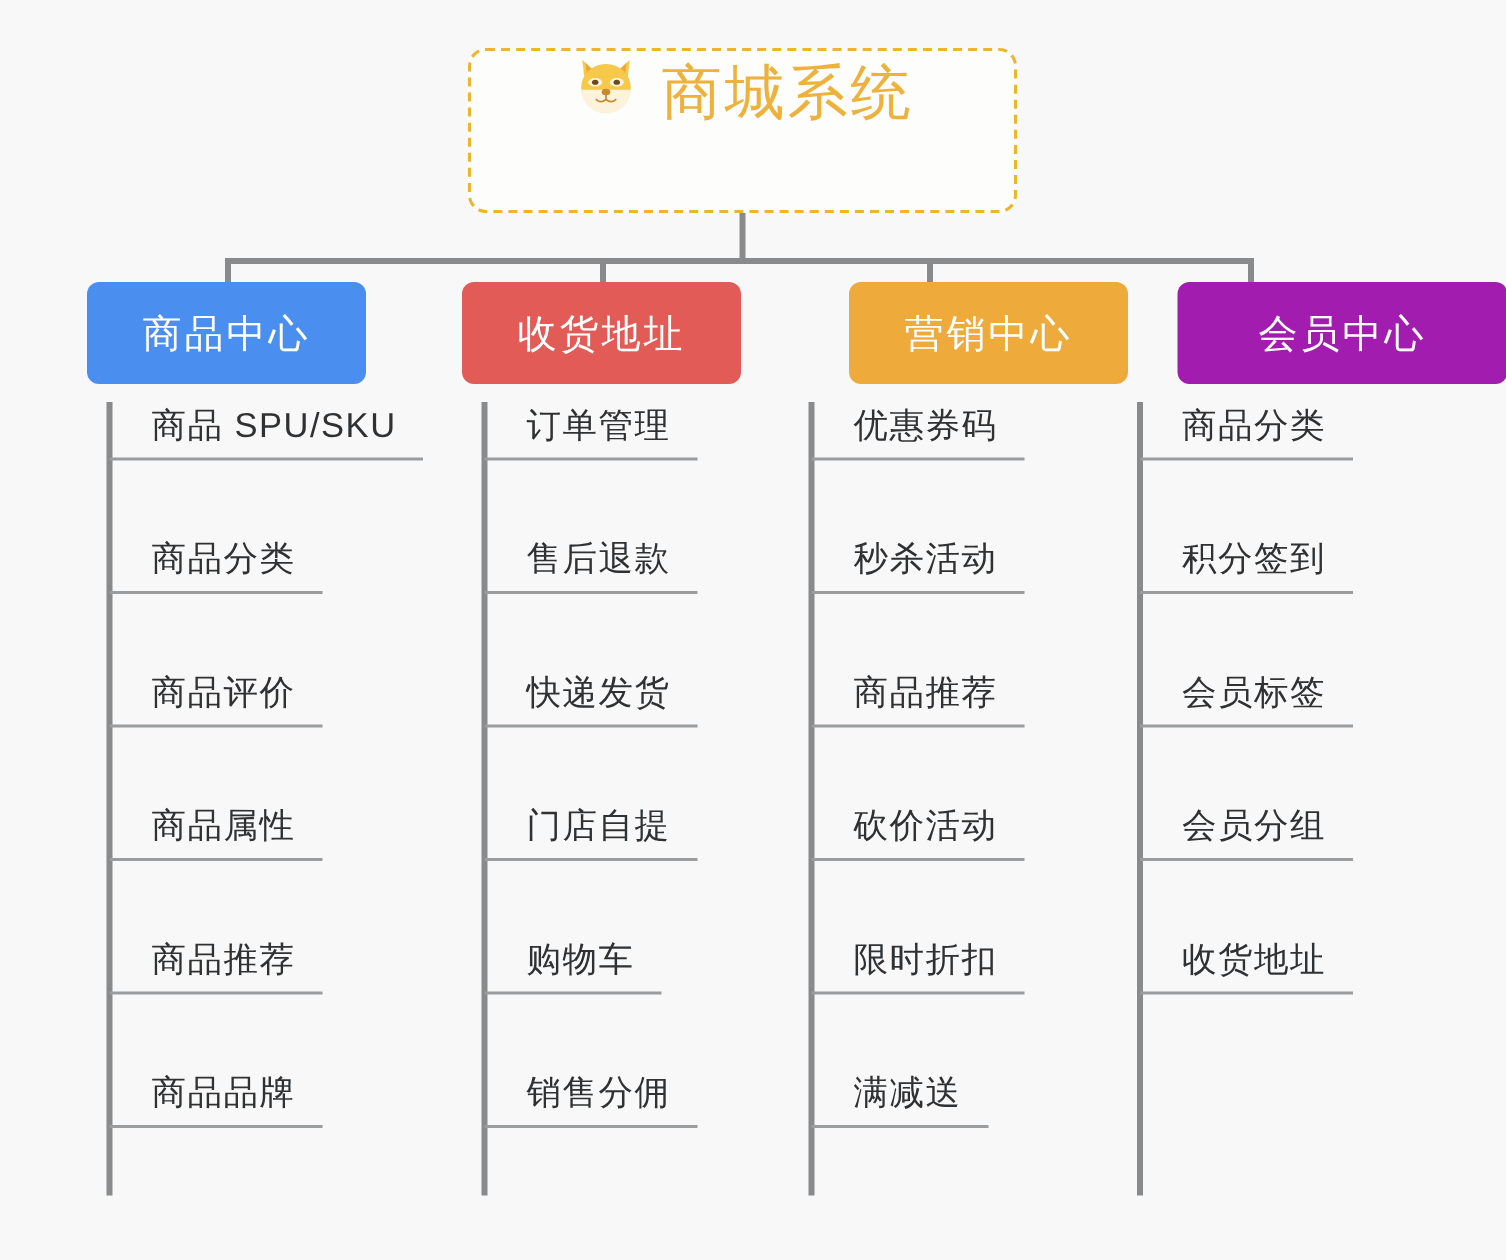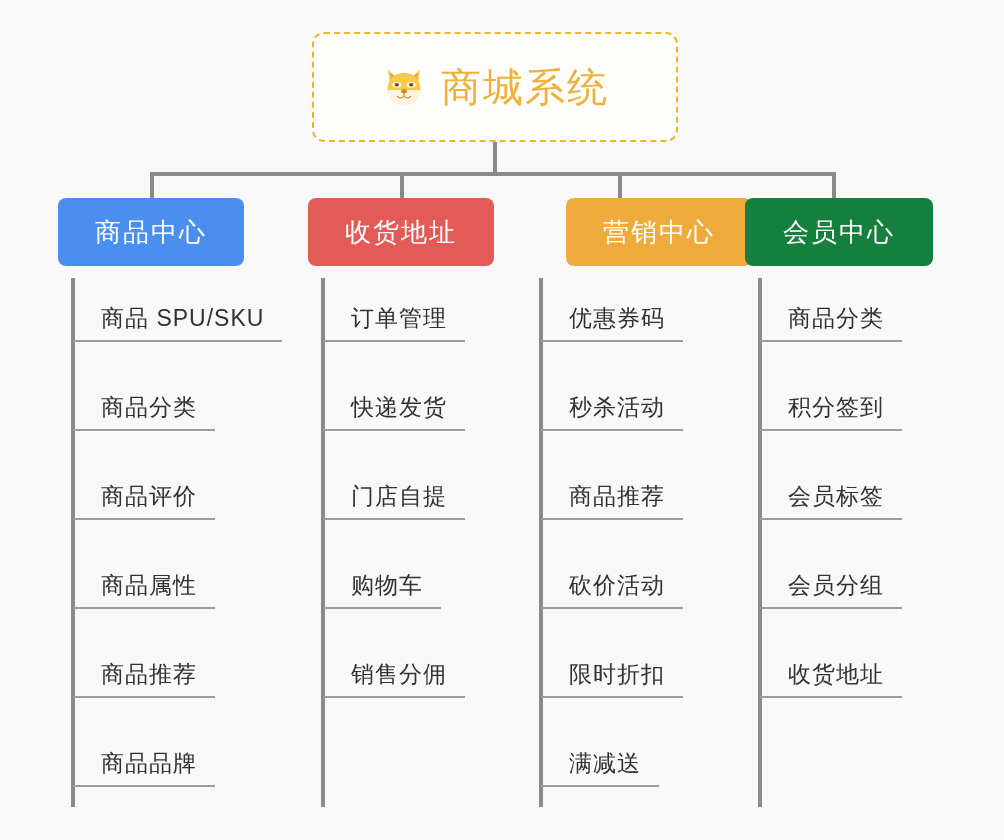--- a/index.html
+++ b/index.html
@@ -27,21 +27,20 @@
     position: absolute;
     left: 312px;
     top: 32px;
     width: 366px;
     height: 110px;
     box-sizing: border-box;
     background: #fdfdfc;
     border: 2px dashed #f0b429;
     border-radius: 12px;
     display: flex;
-    align-items: center;
     justify-content: center;
     gap: 14px;
   }
   .root-emoji {
     font-size: 44px;
     line-height: 1;
     display: block;
   }
   .root-emoji svg { display:block; }
   .root-title {
@@ -55,21 +54,21 @@
   .conn {
     position: absolute;
     background: #888a8c;
   }
   .conn-v { width: 4px; }
   .conn-h { height: 4px; }
 
   
   .column {
     position: absolute;
-    top: 198px;
+    top: 188px;
   }
   .cat-box {
     box-sizing: border-box;
     height: 68px;
     border-radius: 8px;
     display: flex;
     align-items: center;
     justify-content: center;
     color: #ffffff;
     font-size: 26px;
@@ -89,21 +88,21 @@
     top: 12px;
     width: 4px;
     background: #888a8c;
   }
 
   .leaf {
     position: relative;
     height: 89px;
     box-sizing: border-box;
     display: flex;
-    align-items: center;
+    align-items: flex-start;
   }
   .leaf-inner {
     margin-left: 15px;
     display: inline-block;
     border-bottom: 2px solid #9a9c9e;
     padding: 0 18px 6px 28px;
     white-space: nowrap;
   }
   .leaf-label {
     font-size: 23px;
@@ -175,20 +174,23 @@
   <div class="column" style="left:308px; width:230px;">
     <div class="cat-box" style="width: 186px; background: rgb(227, 91, 86);">
       <span>收货地址</span>
     </div>
     <div class="leaf-list">
       <div class="trunk" style="height: 529px; background: rgb(136, 138, 140);"></div>
       <div class="leaf">
           <span class="leaf-inner"><span class="leaf-label">订单管理</span></span>
         </div>
       <div class="leaf">
+          <span class="leaf-inner"><span class="leaf-label">售后退款</span></span>
+        </div>
+      <div class="leaf">
           <span class="leaf-inner"><span class="leaf-label">快递发货</span></span>
         </div>
       <div class="leaf">
           <span class="leaf-inner"><span class="leaf-label">门店自提</span></span>
         </div>
       <div class="leaf">
           <span class="leaf-inner"><span class="leaf-label">购物车</span></span>
         </div>
       <div class="leaf">
           <span class="leaf-inner"><span class="leaf-label">销售分佣</span></span>
@@ -217,21 +219,21 @@
       <div class="leaf">
           <span class="leaf-inner"><span class="leaf-label">限时折扣</span></span>
         </div>
       <div class="leaf">
           <span class="leaf-inner"><span class="leaf-label">满减送</span></span>
         </div>
     </div>
   </div>
 
   <div class="column" style="left:745px; width:230px;">
-    <div class="cat-box" style="width: 188px; background: #15803d;">
+    <div class="cat-box" style="width: 220px; background: #a21caf; margin-left: 40px;">
       <span>会员中心</span>
     </div>
     <div class="leaf-list">
       <div class="trunk" style="height: 529px; background: rgb(136, 138, 140);"></div>
       <div class="leaf">
           <span class="leaf-inner"><span class="leaf-label">商品分类</span></span>
         </div>
       <div class="leaf">
           <span class="leaf-inner"><span class="leaf-label">积分签到</span></span>
         </div>

